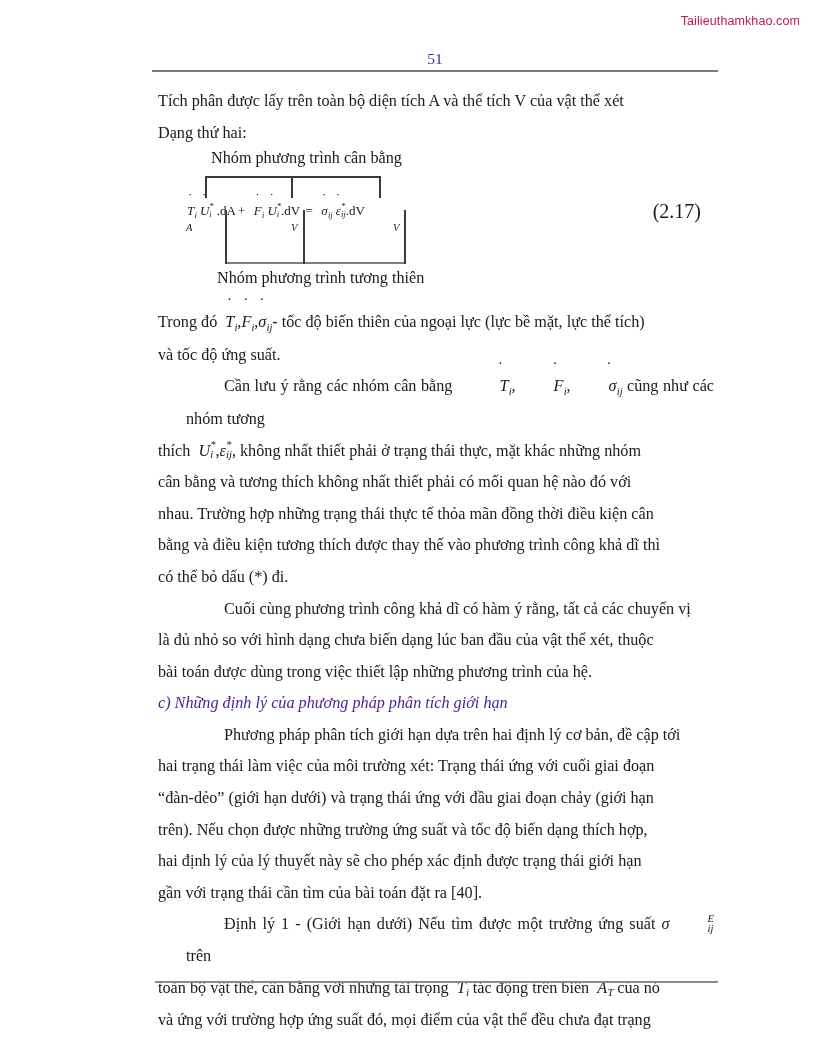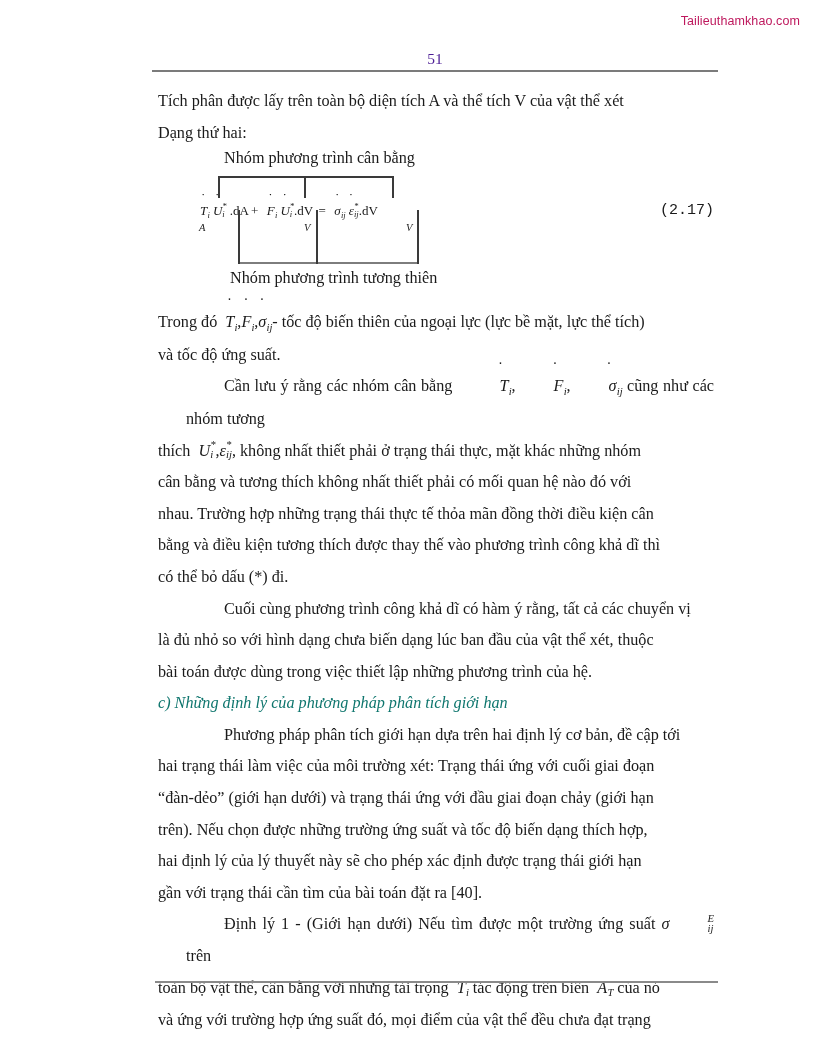--- a/index.html
+++ b/index.html
@@ -78,21 +78,21 @@
   p.indent {
     text-indent: 38px;
     margin-left: 28px;
   }
   p.heading-c {
     margin: 0;
     font-size: 16.2px;
     line-height: 31.6px;
     font-style: italic;
     font-weight: 400;
-    color: #0f766e;
+    color: #4c1d95;
   }
   .spacer-line { height: 31.6px; }
 
   
   .mi {
     font-family: "Liberation Serif", "DejaVu Serif", serif;
     font-style: italic;
     position: relative;
     white-space: nowrap;
   }
@@ -122,21 +122,21 @@
     font-size: 1.0em;
     font-style: normal;
     line-height: 1;
   }
   .up { font-style: normal; }
 
   
   .eq-block {
     position: absolute;
     top: 148px;
-    left: 158px;
+    left: 145px;
     width: 556px;
     height: 148px;
   }
   .eq-label-top {
     position: absolute;
     top: 0px;
     left: 66px;
     font-size: 16.2px;
     line-height: 20px;
     white-space: nowrap;
@@ -205,23 +205,22 @@
     color: #1a1a1a;
   }
   .is-A { top: 74px; left: 41px; }
   .is-V1 { top: 74px; left: 146px; }
   .is-V2 { top: 74px; left: 248px; }
 
   .eq-number {
     position: absolute;
     top: 52px;
     right: 0px;
-    font-size: 15px;
+    font-size: 20px;
     line-height: 22px;
-    font-family: Liberation Mono, monospace;
   }
 
   
   .footer-rule {
     position: absolute;
     top: 981px;
     left: 155px;
     width: 563px;
     height: 2.4px;
     background: #8a8a8a;

